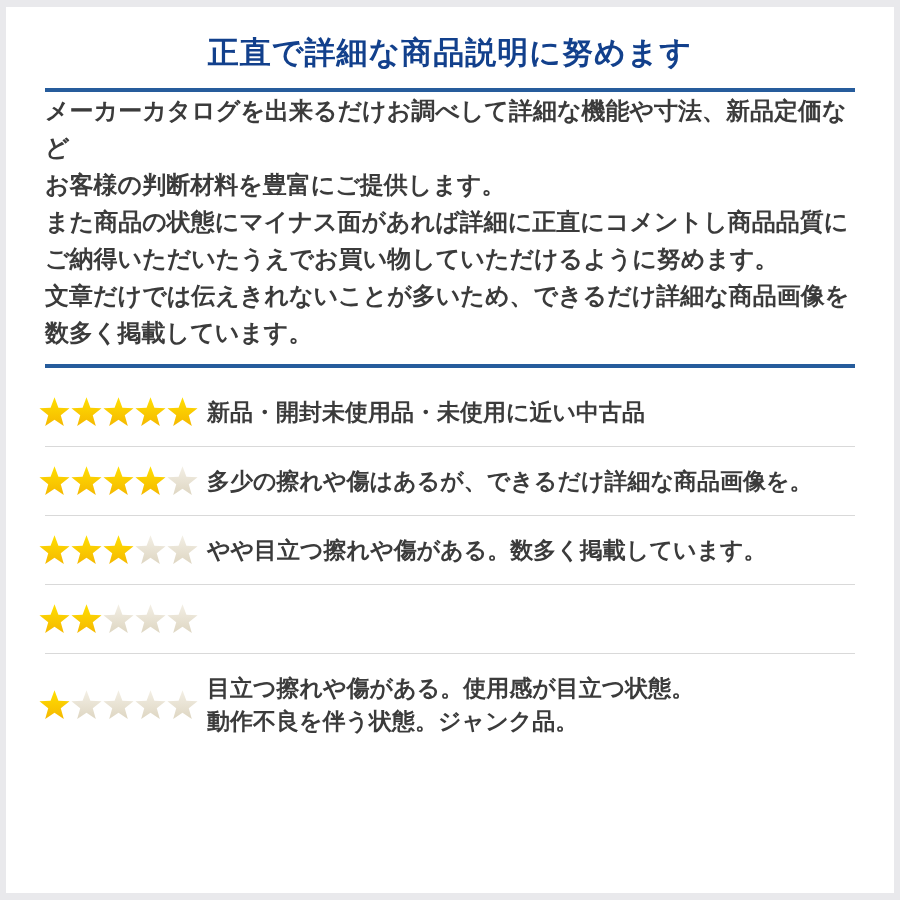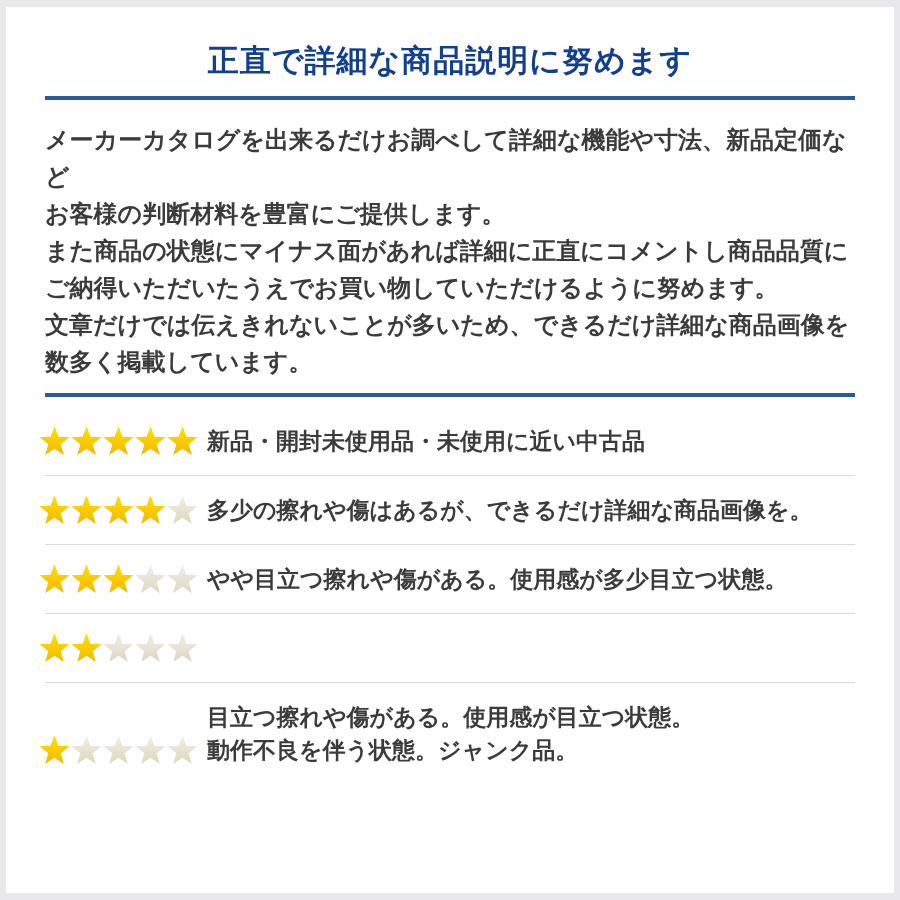--- a/index.html
+++ b/index.html
@@ -20,40 +20,39 @@
     margin: 0 auto;
   }
   .section-title {
     color: var(--heading-blue, #12408c);
     font-size: 31px;
     font-weight: 700;
     text-align: center;
     line-height: 44px;
     letter-spacing: 1px;
   }
-  .title-1 { padding-top: 32px; }
+  .title-1 { padding-top: 24px; }
   .title-rule {
     height: 4px;
     background: var(--rule-blue, #265c9c);
     border: none;
     margin-top: 13px;
   }
   .description-body {
-    margin-top: 21px;
     font-size: 24px;
     font-weight: 600;
     line-height: 37px;
     color: var(--body-text, #3b3b3b);
     white-space: pre-line;
   }
   .title-2 { margin-top: 48px; }
   .rank-list { margin-top: 2px; }
   .rank-row {
     display: flex;
-    align-items: flex-end;
+    align-items: center;
     padding: 18px 0 17px 0;
     border-bottom: 1px solid var(--divider, #d9d9d9);
   }
   .rank-row:first-child { padding-top: 26px; }
   .rank-row:last-child { border-bottom: none; }
   .stars {
     flex: 0 0 162px;
     display: flex;
     align-items: center;
     margin-left: -7px;
@@ -160,21 +159,21 @@
               <svg class="star" viewBox="0 0 100 100">
                 <polygon points="50,4 61.8,35.8 95.6,37.2 69,58.2 78.2,90.8 50,72 21.8,90.8 31,58.2 4.4,37.2 38.2,35.8" fill="url(#grad-gold)"></polygon>
               </svg>
               <svg class="star" viewBox="0 0 100 100">
                 <polygon points="50,4 61.8,35.8 95.6,37.2 69,58.2 78.2,90.8 50,72 21.8,90.8 31,58.2 4.4,37.2 38.2,35.8" fill="url(#grad-ivory)"></polygon>
               </svg>
               <svg class="star" viewBox="0 0 100 100">
                 <polygon points="50,4 61.8,35.8 95.6,37.2 69,58.2 78.2,90.8 50,72 21.8,90.8 31,58.2 4.4,37.2 38.2,35.8" fill="url(#grad-ivory)"></polygon>
               </svg>
             </div>
-    <div class="rank-text">やや目立つ擦れや傷がある。使用感が多少目立つ状態。</div>
+    <div class="rank-text">やや目立つ擦れや傷がある。数多く掲載しています。</div>
   </div>
 
   <div class="rank-row">
     <div class="stars">
               <svg class="star" viewBox="0 0 100 100">
                 <polygon points="50,4 61.8,35.8 95.6,37.2 69,58.2 78.2,90.8 50,72 21.8,90.8 31,58.2 4.4,37.2 38.2,35.8" fill="url(#grad-gold)"></polygon>
               </svg>
               <svg class="star" viewBox="0 0 100 100">
                 <polygon points="50,4 61.8,35.8 95.6,37.2 69,58.2 78.2,90.8 50,72 21.8,90.8 31,58.2 4.4,37.2 38.2,35.8" fill="url(#grad-gold)"></polygon>
               </svg>

